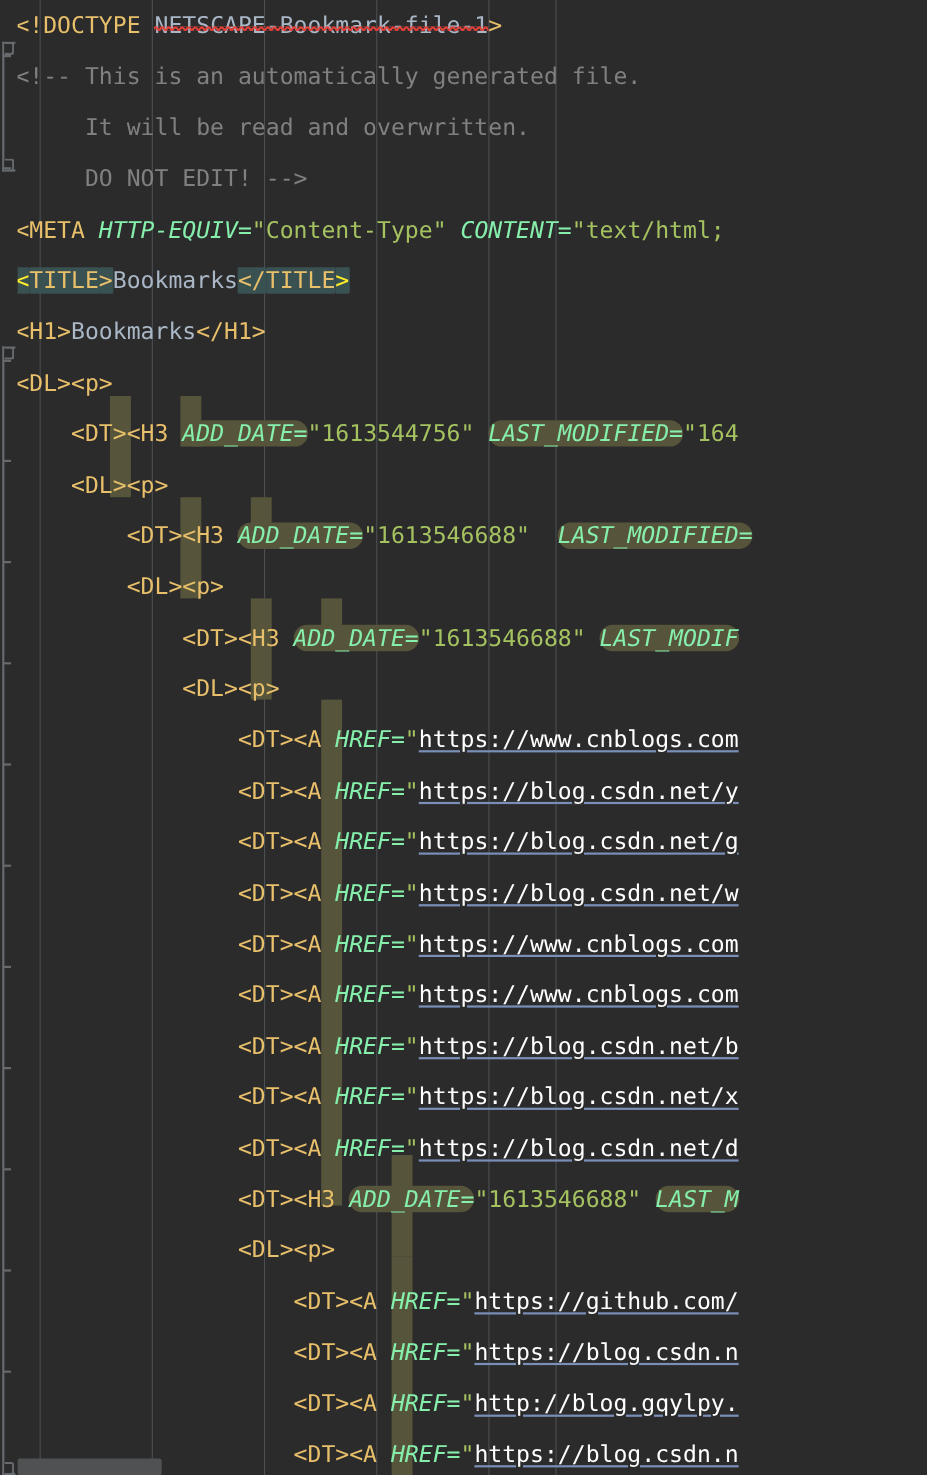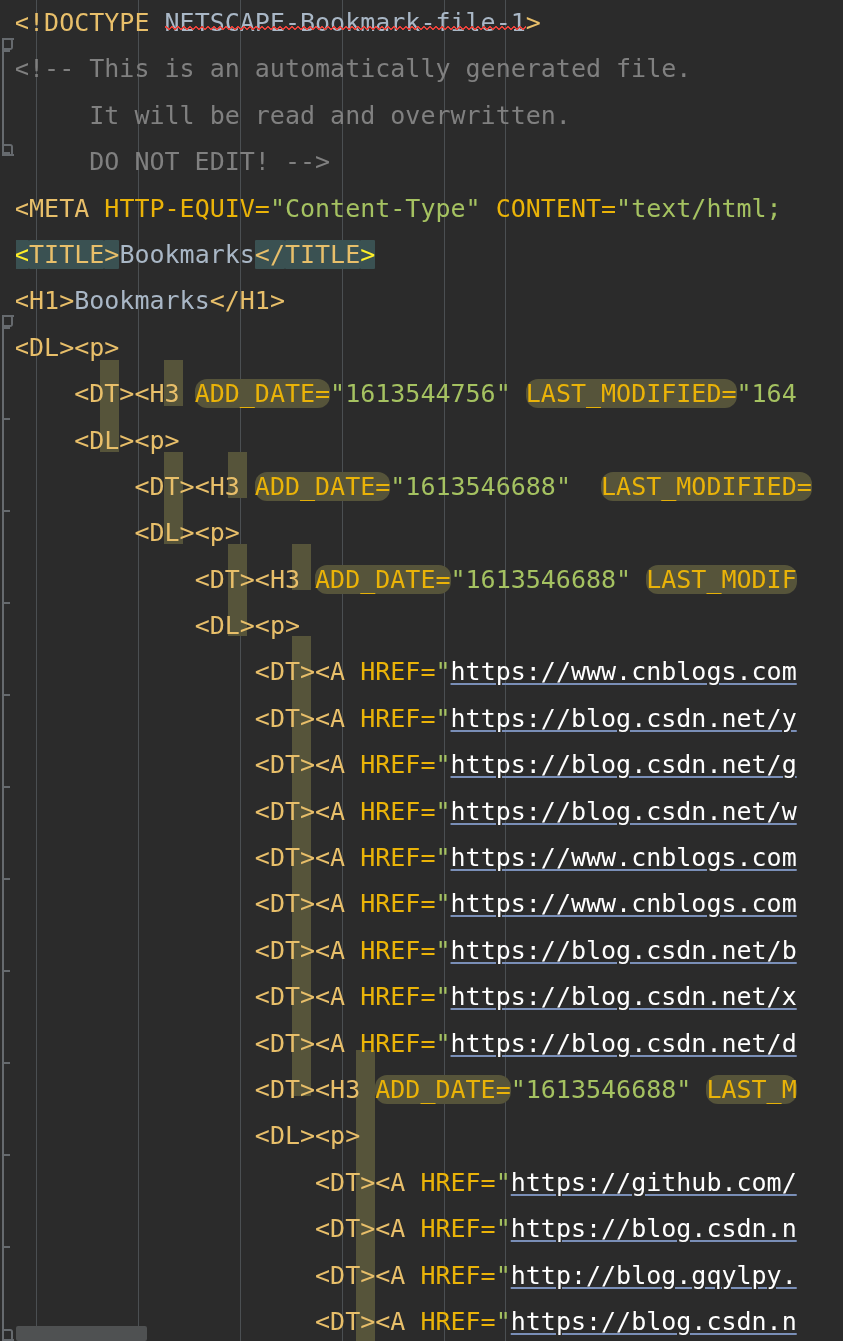--- a/index.html
+++ b/index.html
@@ -7,21 +7,21 @@
     padding: 0;
     background: #2b2b2b;
   }
   #editor-root {
     position: relative;
     width: 843px;
     height: 1341px;
     background: #2b2b2b;
     overflow: hidden;
     font-family: "DejaVu Sans Mono", "Liberation Mono", monospace;
-    font-size: 25px;
+    font-size: 21px;
     line-height: 46.4px;
     -webkit-font-smoothing: antialiased;
   }
 
   
   #gutter {
     position: absolute;
     left: 0; top: 0;
     width: 16px; height: 100%;
     background: #2b2b2b;
@@ -88,21 +88,21 @@
   .line {
     position: relative;
     height: 46.4px;
     line-height: 46.4px;
     white-space: pre;
     padding-left: 14px;
   }
 
   
   .tag        { color: #e8bf6a; }           
-  .attr       { color: #eab308; }           
+  .attr       { color: #86efac; font-style: italic; }           
   .val        { color: #a5c261; }           
   .txt        { color: #a9b7c6; }           
   .comment    { color: #808080; }           
   .url        {
       color: #ffffff;
       text-decoration: underline;
       text-decoration-color: #7a8fb8;
       text-underline-offset: 3px;
       text-decoration-thickness: 2px;
   }

